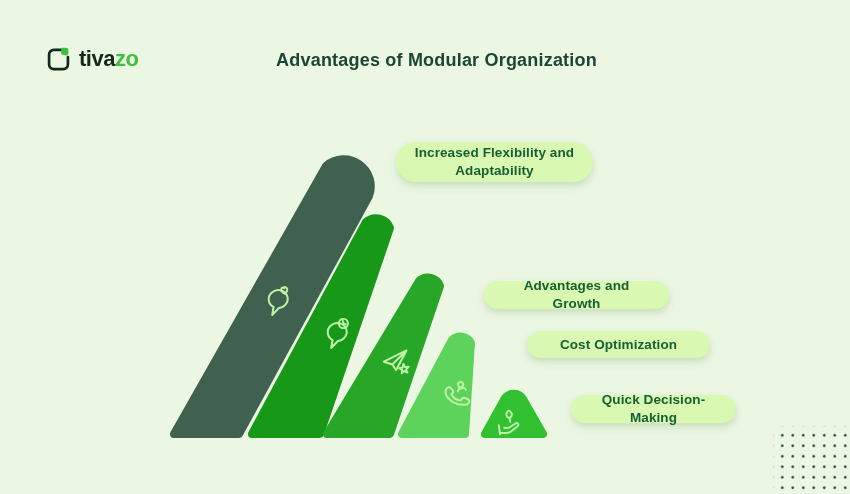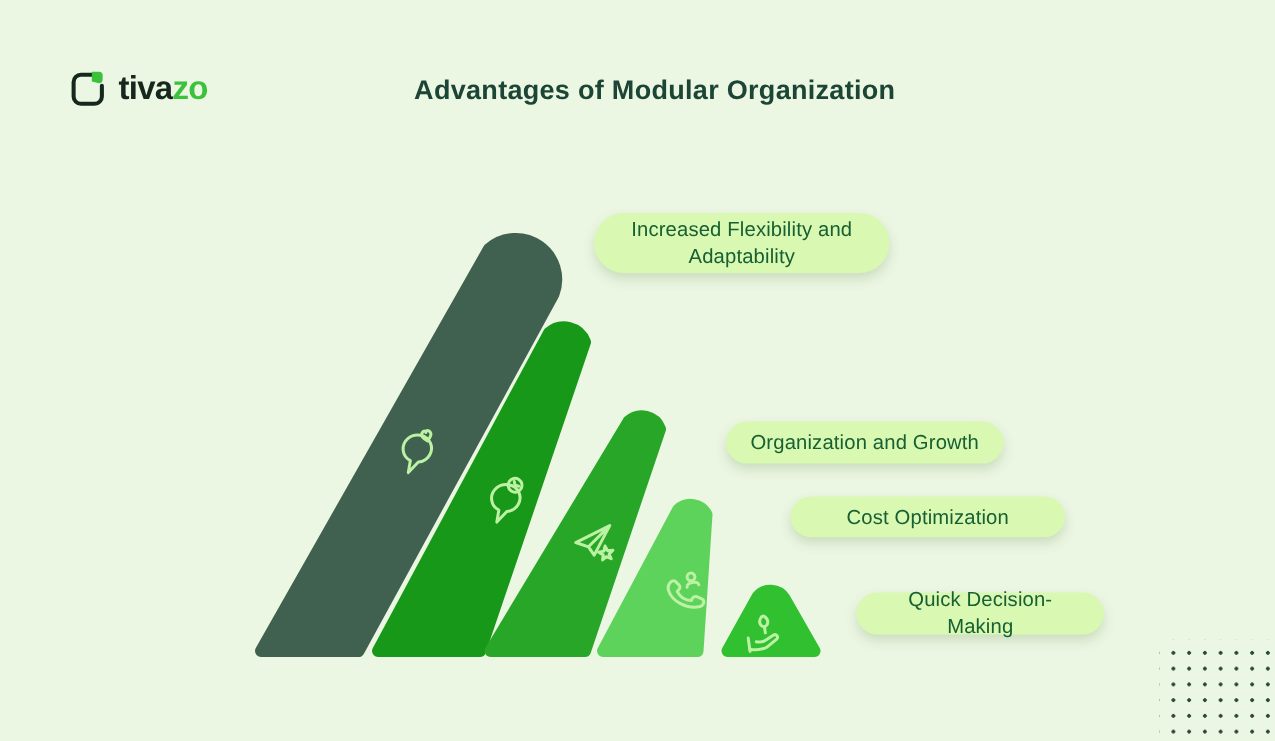--- a/index.html
+++ b/index.html
@@ -21,21 +21,21 @@
     position:absolute; left:0; right:0; top:50px; margin:0; text-align:center;
     font-size:18px; font-weight:700; color:var(--title); letter-spacing:0.2px;
   }
   
   .pyramid{position:absolute; left:0; top:0;}
   .seg-icon{fill:none; stroke:var(--icon-stroke); stroke-width:2; stroke-linecap:round; stroke-linejoin:round;}
   
   .pill{
     position:absolute; display:flex; align-items:center; justify-content:center;
     background:var(--pill-bg); color:var(--pill-text); border-radius:21px;
-    font-size:13.5px; font-weight:400; text-align:center; line-height:1.32;
+    font-size:13.5px; font-weight:700; text-align:center; line-height:1.32;
     letter-spacing:0.1px; box-shadow:0 4px 7px rgba(110,150,85,0.25);
     box-sizing:border-box; padding:2px 14px;
   }
   .p1{left:396px; top:142px; width:197px; height:40px;}
   .p2{left:440px; top:216px; width:196px; height:39px;}
   .p3{left:484px; top:281px; width:185px; height:28px;}
   .p4{left:527px; top:331px; width:183px; height:27px;}
   .p5{left:571px; top:395px; width:165px; height:28px;}
   
   .dots{
@@ -89,21 +89,21 @@
       <path d="M-10,12.5 C-5,14 -1,14 2,12.5 L8.5,8.5 C10.5,7.1 9,4.5 6.8,5.5 L1,8.2 C-0.5,8.9 -3,8.9 -5,8.2"></path>
       <path d="M0.5,-7.5 C-1.8,-5 -1.3,-1.8 1.8,-0.8 C4.8,-1.8 5.3,-5 3,-7.5 C2.3,-8.2 1.2,-8.2 0.5,-7.5 Z"></path>
       <path d="M1.8,-0.8 L1.8,3.2"></path>
     </g>
   </svg>
 
   <div class="pill p1">
     <span>Increased Flexibility and Adaptability</span>
   </div>
   <div class="pill p3">
-    <span>Organization and Growth</span>
+    <span>Advantages and Growth</span>
   </div>
   <div class="pill p4">
     <span>Cost Optimization</span>
   </div>
   <div class="pill p5">
     <span>Quick Decision-Making</span>
   </div>
 
   <div class="dots"></div>
 

